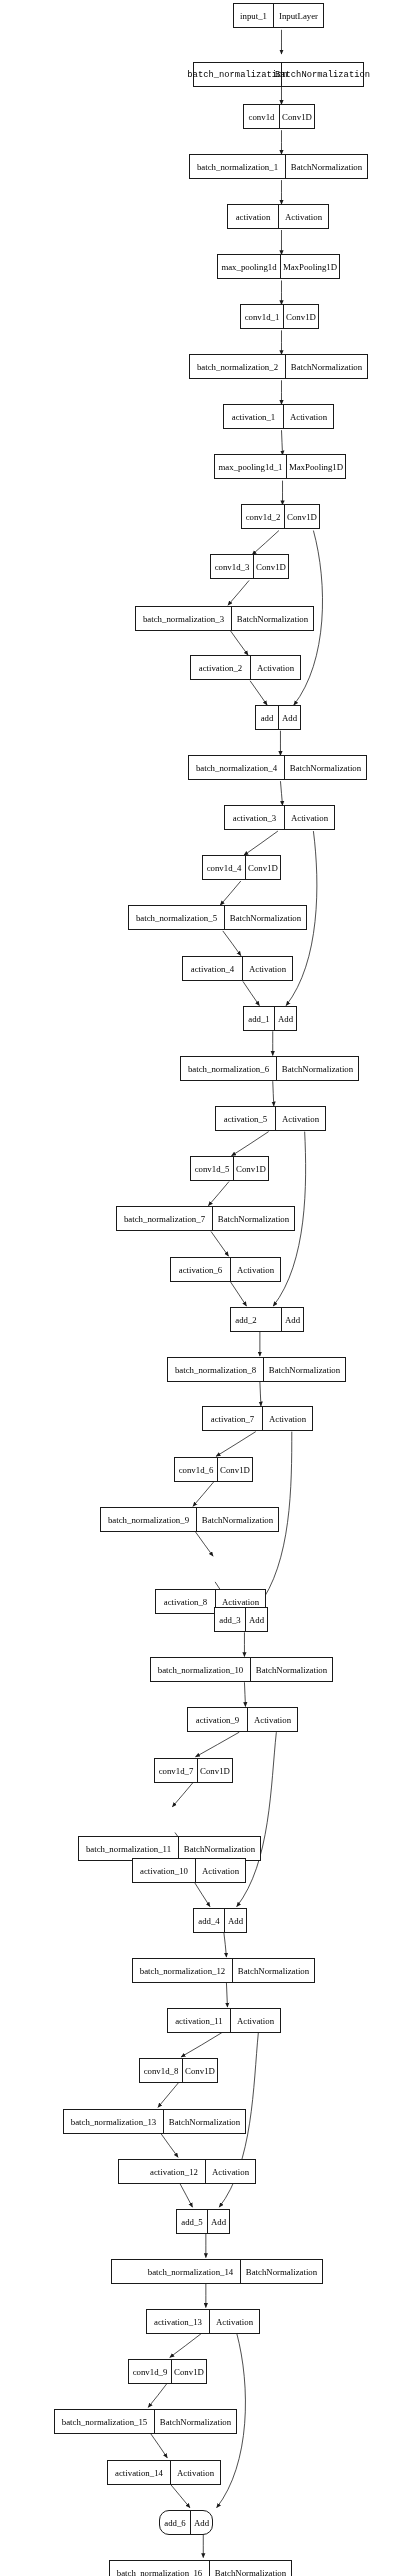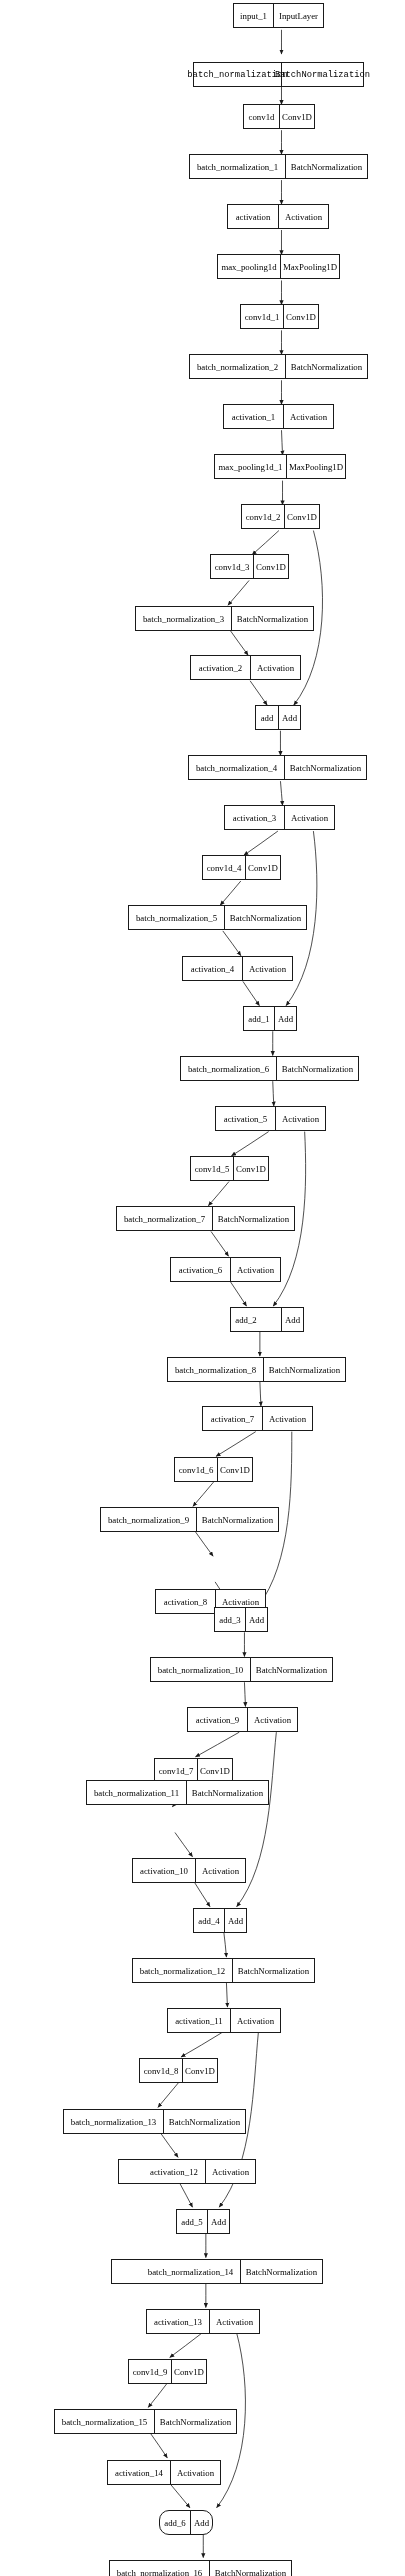--- a/index.html
+++ b/index.html
@@ -272,21 +272,21 @@
         <div class="cell type" style="width: 82px;">BatchNormalization</div>
       </div>
       <div class="node" style="left: 187px; top: 1707px;">
         <div class="cell name" style="width: 59px;">activation_9</div>
         <div class="cell type" style="width: 50px;">Activation</div>
       </div>
       <div class="node" style="left: 154px; top: 1758px;">
         <div class="cell name" style="width: 42px;">conv1d_7</div>
         <div class="cell type" style="width: 35px;">Conv1D</div>
       </div>
-      <div class="node" style="left: 78px; top: 1780px; margin-left: 8px;">
+      <div class="node" style="left: 78px; top: 1836px;">
         <div class="cell name" style="width: 99px;">batch_normalization_11</div>
         <div class="cell type" style="width: 82px;">BatchNormalization</div>
       </div>
       <div class="node" style="left: 132px; top: 1858px;">
         <div class="cell name" style="width: 62px;">activation_10</div>
         <div class="cell type" style="width: 50px;">Activation</div>
       </div>
       <div class="node" style="left: 193px; top: 1908px;">
         <div class="cell name" style="width: 30px;">add_4</div>
         <div class="cell type" style="width: 22px;">Add</div>

